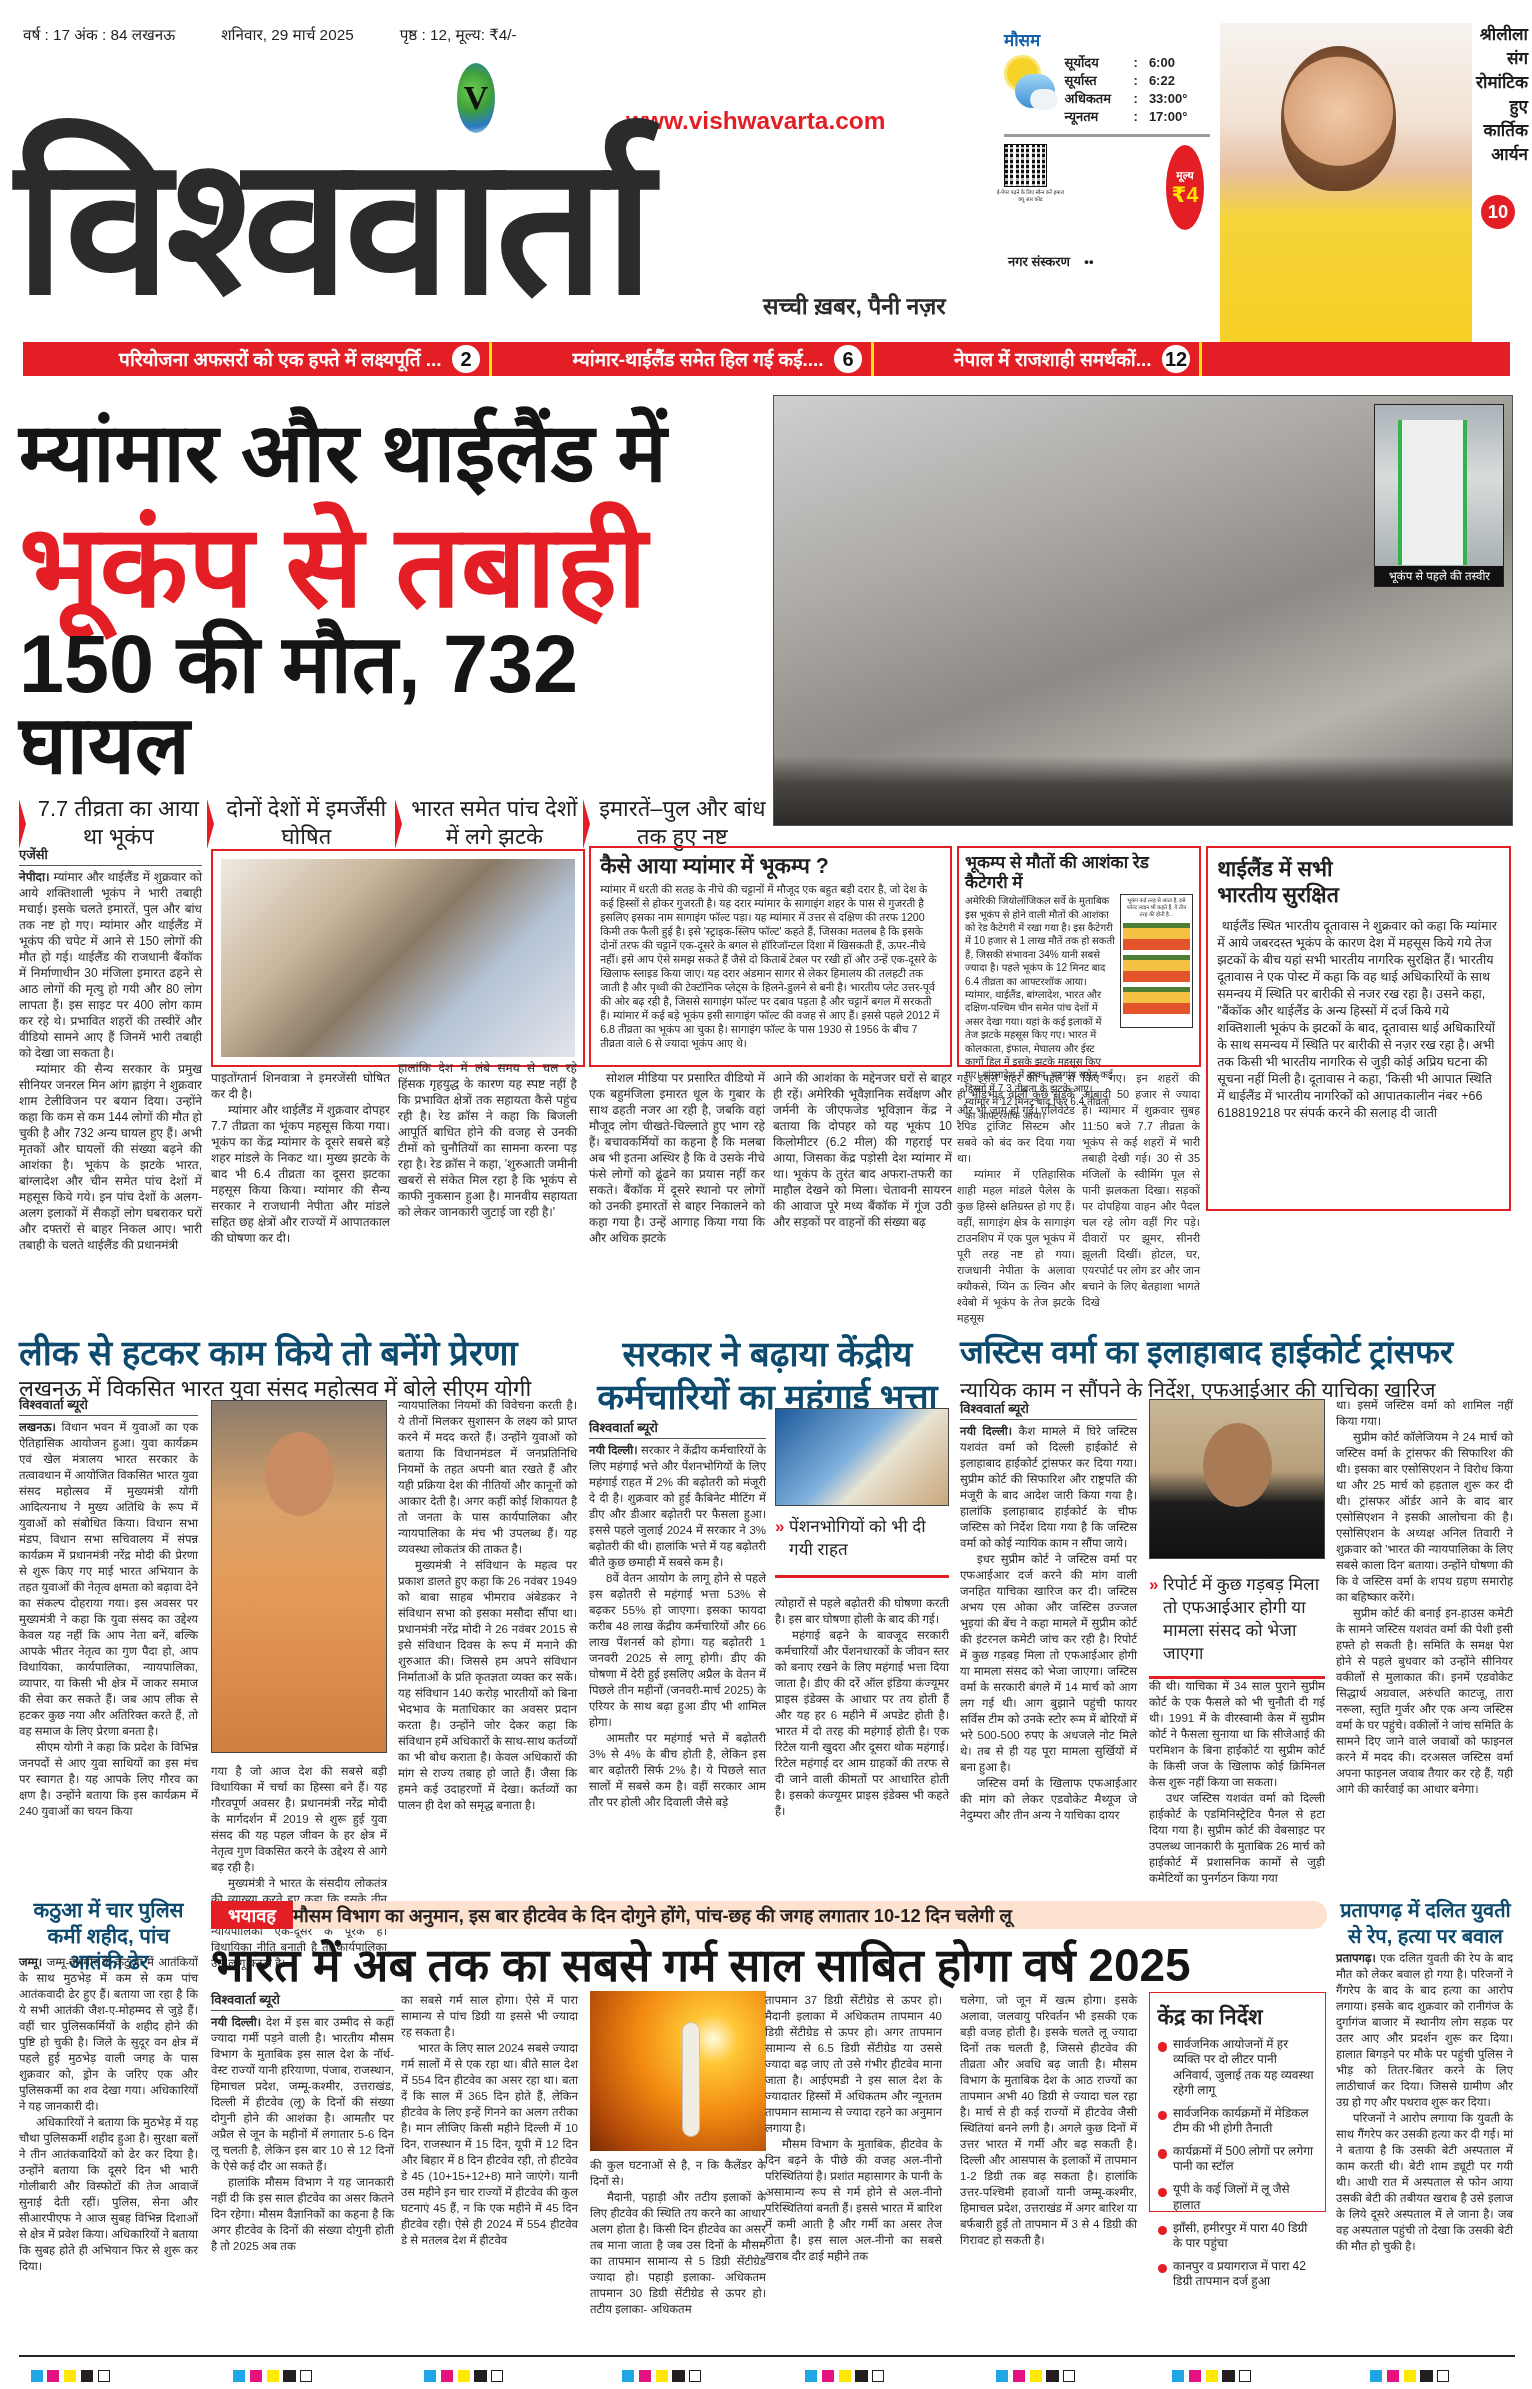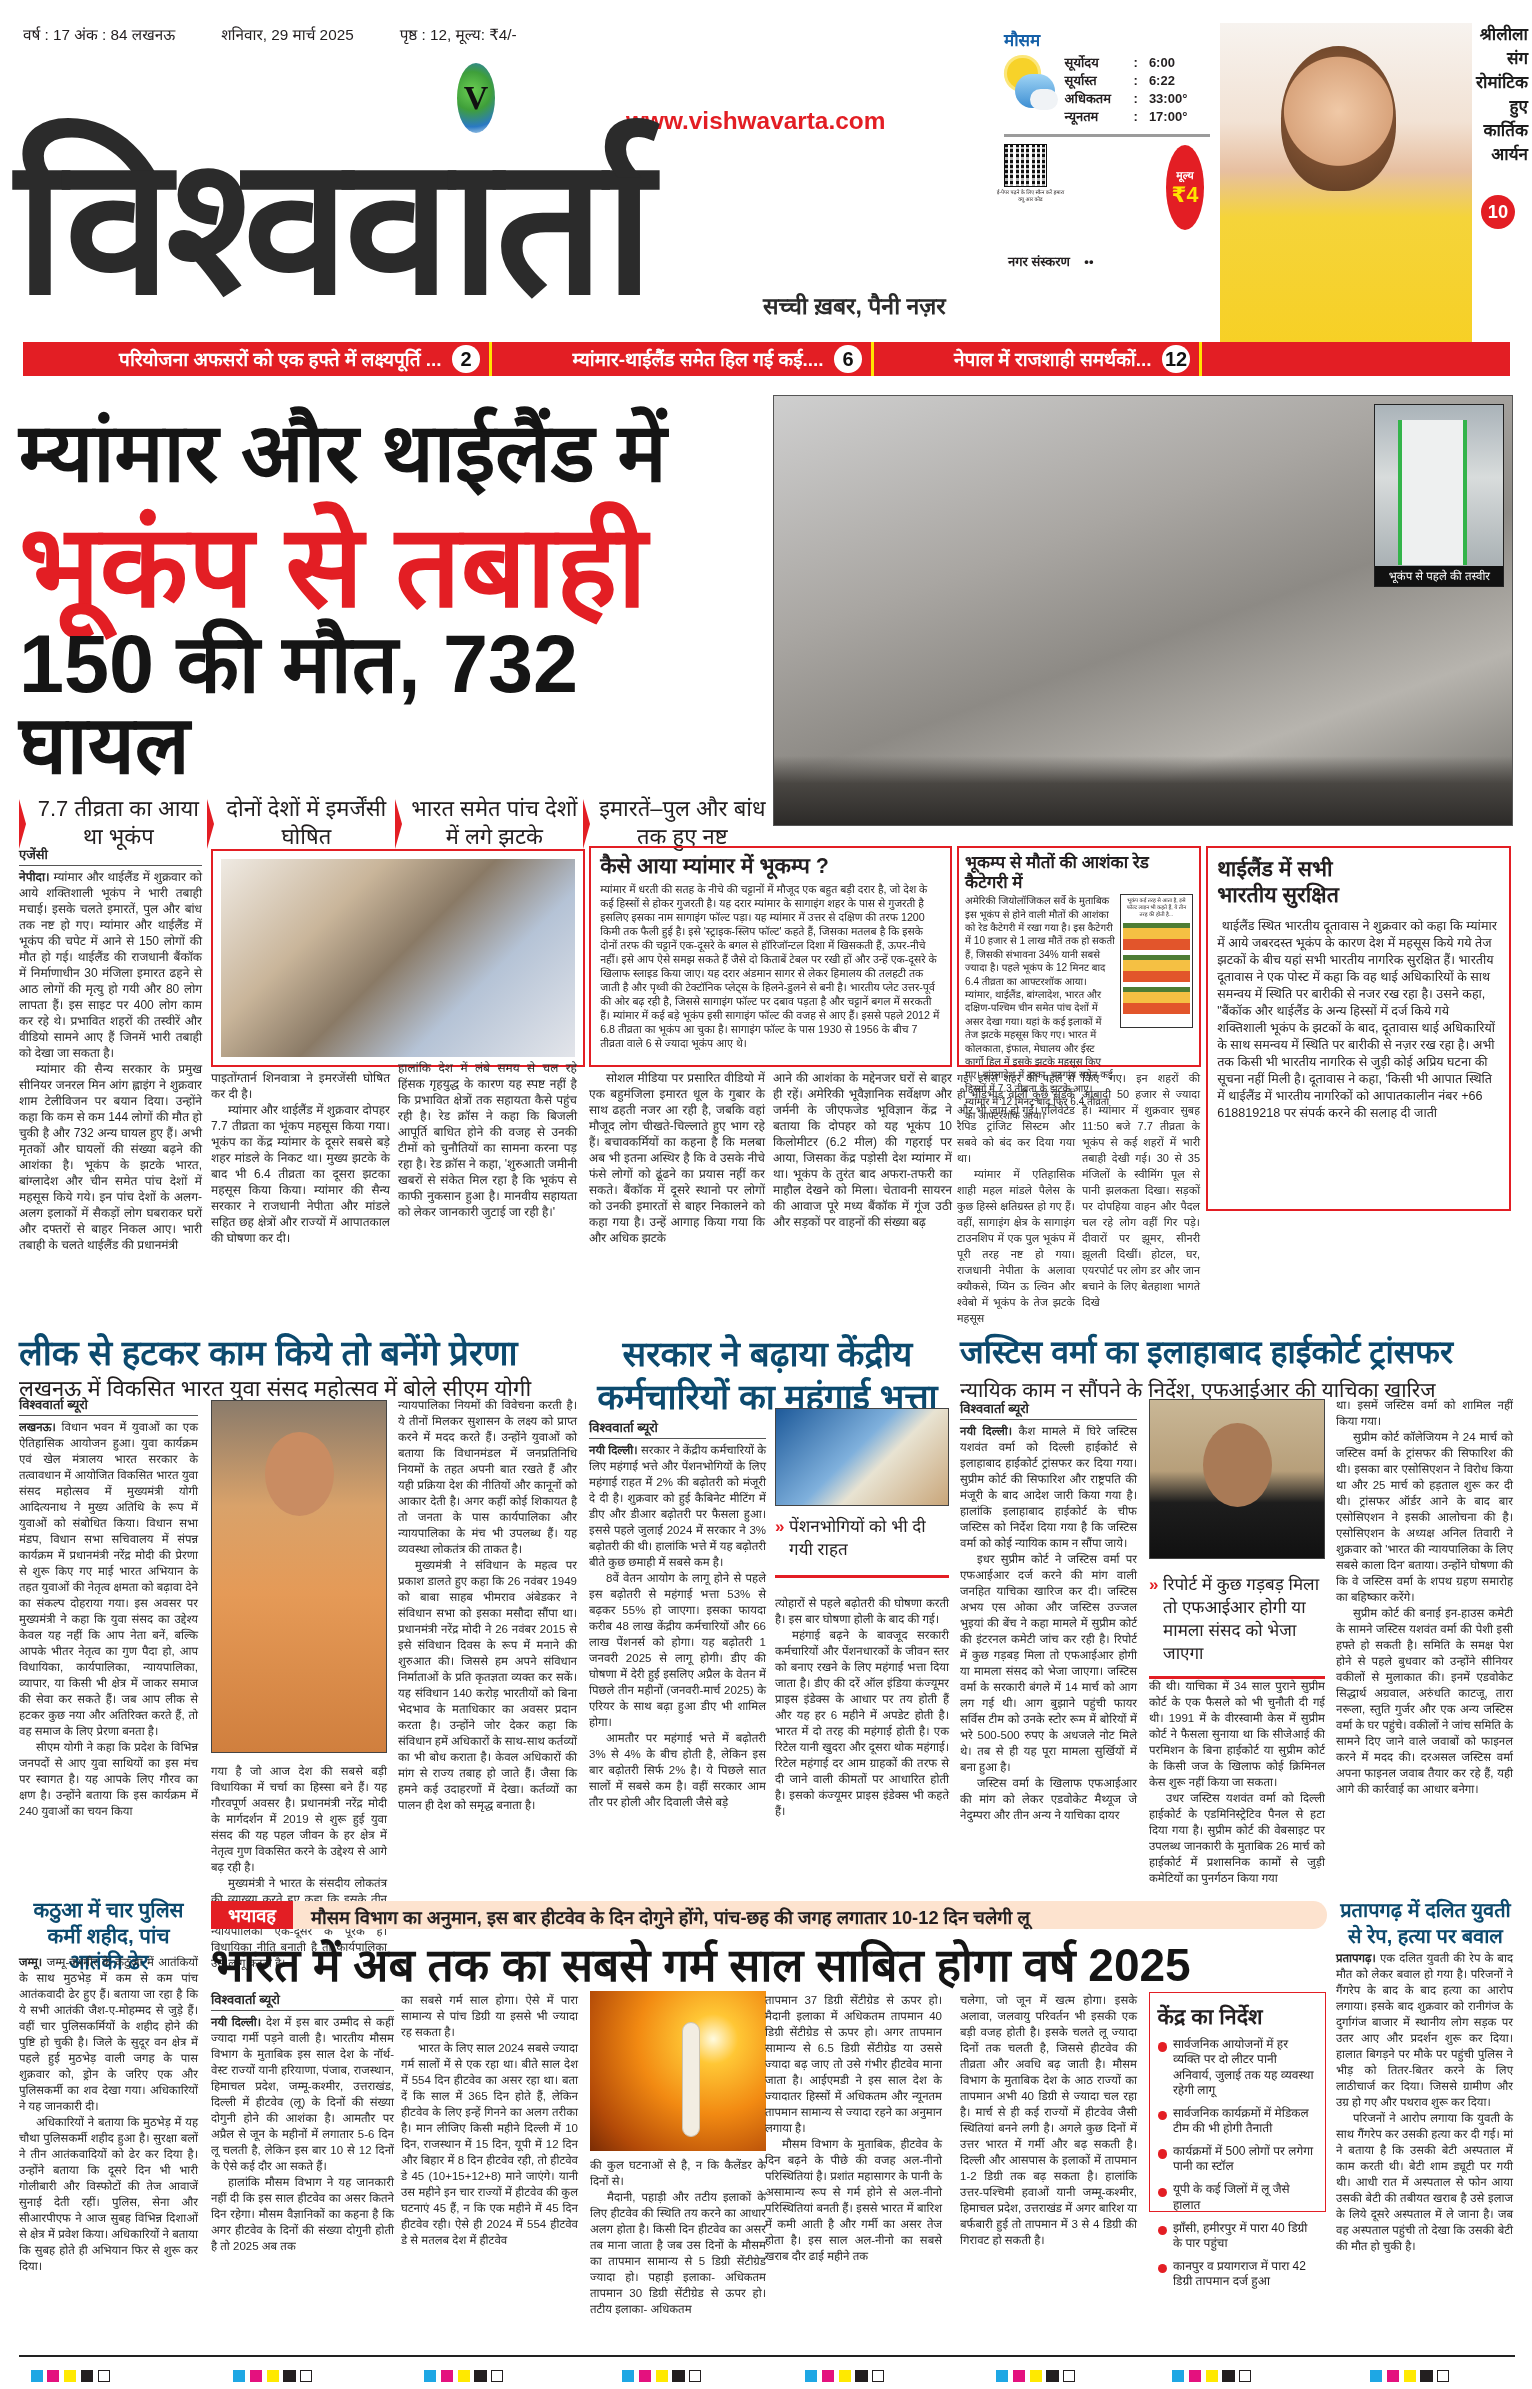--- a/index.html
+++ b/index.html
@@ -264,23 +264,23 @@
 </div>
 
 <div class="abs" style="left:19px;top:1897px;width:179px;text-align:center">
   <div class="h2" style="font-size:20.6px;line-height:26px">कठुआ में चार पुलिस कर्मी शहीद, पांच आतंकी ढेर</div>
 </div>
 <div class="col body-text" style="left:19px;top:1954px;width:179px;font-size:11.5px">
   <p class="noind"><span class="dateline">जम्मू।</span> <span>जम्मू-कश्मीर के कठुआ में आतंकियों के साथ मुठभेड़ में कम से कम पांच आतंकवादी ढेर हुए हैं। बताया जा रहा है कि ये सभी आतंकी जैश-ए-मोहम्मद से जुड़े हैं। वहीं चार पुलिसकर्मियों के शहीद होने की पुष्टि हो चुकी है। जिले के सुदूर वन क्षेत्र में पहले हुई मुठभेड़ वाली जगह के पास शुक्रवार को, ड्रोन के जरिए एक और पुलिसकर्मी का शव देखा गया। अधिकारियों ने यह जानकारी दी।</span></p>
   <p>अधिकारियों ने बताया कि मुठभेड़ में यह चौथा पुलिसकर्मी शहीद हुआ है। सुरक्षा बलों ने तीन आतंकवादियों को ढेर कर दिया है। उन्होंने बताया कि दूसरे दिन भी भारी गोलीबारी और विस्फोटों की तेज आवाजें सुनाई देती रहीं। पुलिस, सेना और सीआरपीएफ ने आज सुबह विभिन्न दिशाओं से क्षेत्र में प्रवेश किया। अधिकारियों ने बताया कि सुबह होते ही अभियान फिर से शुरू कर दिया।</p>
 </div>
 
-<div class="abs" style="left:211px;top:1901px;width:1116px;height:27.5px;background:#fde3cf;border-radius:0 13.7px 13.7px 0;display:flex;align-items:flex-end">
+<div class="abs" style="left:211px;top:1901px;width:1116px;height:27.5px;background:#fde3cf;border-radius:0 13.7px 13.7px 0;display:flex;align-items:center">
   <span style="background:#e31e24;color:#fff;font-size:18.3px;font-weight:bold;height:100%;padding:0 17px;display:flex;align-items:center">भयावह</span>
-  <span style="font-size:18.3px;font-weight:bold;margin-left:18px">मौसम विभाग का अनुमान, इस बार हीटवेव के दिन दोगुने होंगे, पांच-छह की जगह लगातार 10-12 दिन चलेगी लू</span>
+  <span style="font-size:18.3px;font-weight:bold;margin-left:0">मौसम विभाग का अनुमान, इस बार हीटवेव के दिन दोगुने होंगे, पांच-छह की जगह लगातार 10-12 दिन चलेगी लू</span>
 </div>
 <div class="abs" style="left:211px;top:1939px;width:1116px">
   <div class="hl-black" style="font-size:46px;line-height:53px">भारत में अब तक का सबसे गर्म साल साबित होगा वर्ष 2025</div>
 </div>
 
 <div class="col body-text" style="left:211px;top:1992px;width:183px;font-size:11.5px">
   <div class="byline">विश्ववार्ता ब्यूरो</div>
   <p class="noind"><span class="dateline">नयी दिल्ली।</span> <span>देश में इस बार उम्मीद से कहीं ज्यादा गर्मी पड़ने वाली है। भारतीय मौसम विभाग के मुताबिक इस साल देश के नॉर्थ-वेस्ट राज्यों यानी हरियाणा, पंजाब, राजस्थान, हिमाचल प्रदेश, जम्मू-कश्मीर, उत्तराखंड, दिल्ली में हीटवेव (लू) के दिनों की संख्या दोगुनी होने की आशंका है। आमतौर पर अप्रैल से जून के महीनों में लगातार 5-6 दिन लू चलती है, लेकिन इस बार 10 से 12 दिनों के ऐसे कई दौर आ सकते हैं।</span></p>
   <p>हालांकि मौसम विभाग ने यह जानकारी नहीं दी कि इस साल हीटवेव का असर कितने दिन रहेगा। मौसम वैज्ञानिकों का कहना है कि अगर हीटवेव के दिनों की संख्या दोगुनी होती है तो 2025 अब तक</p>
 </div>

